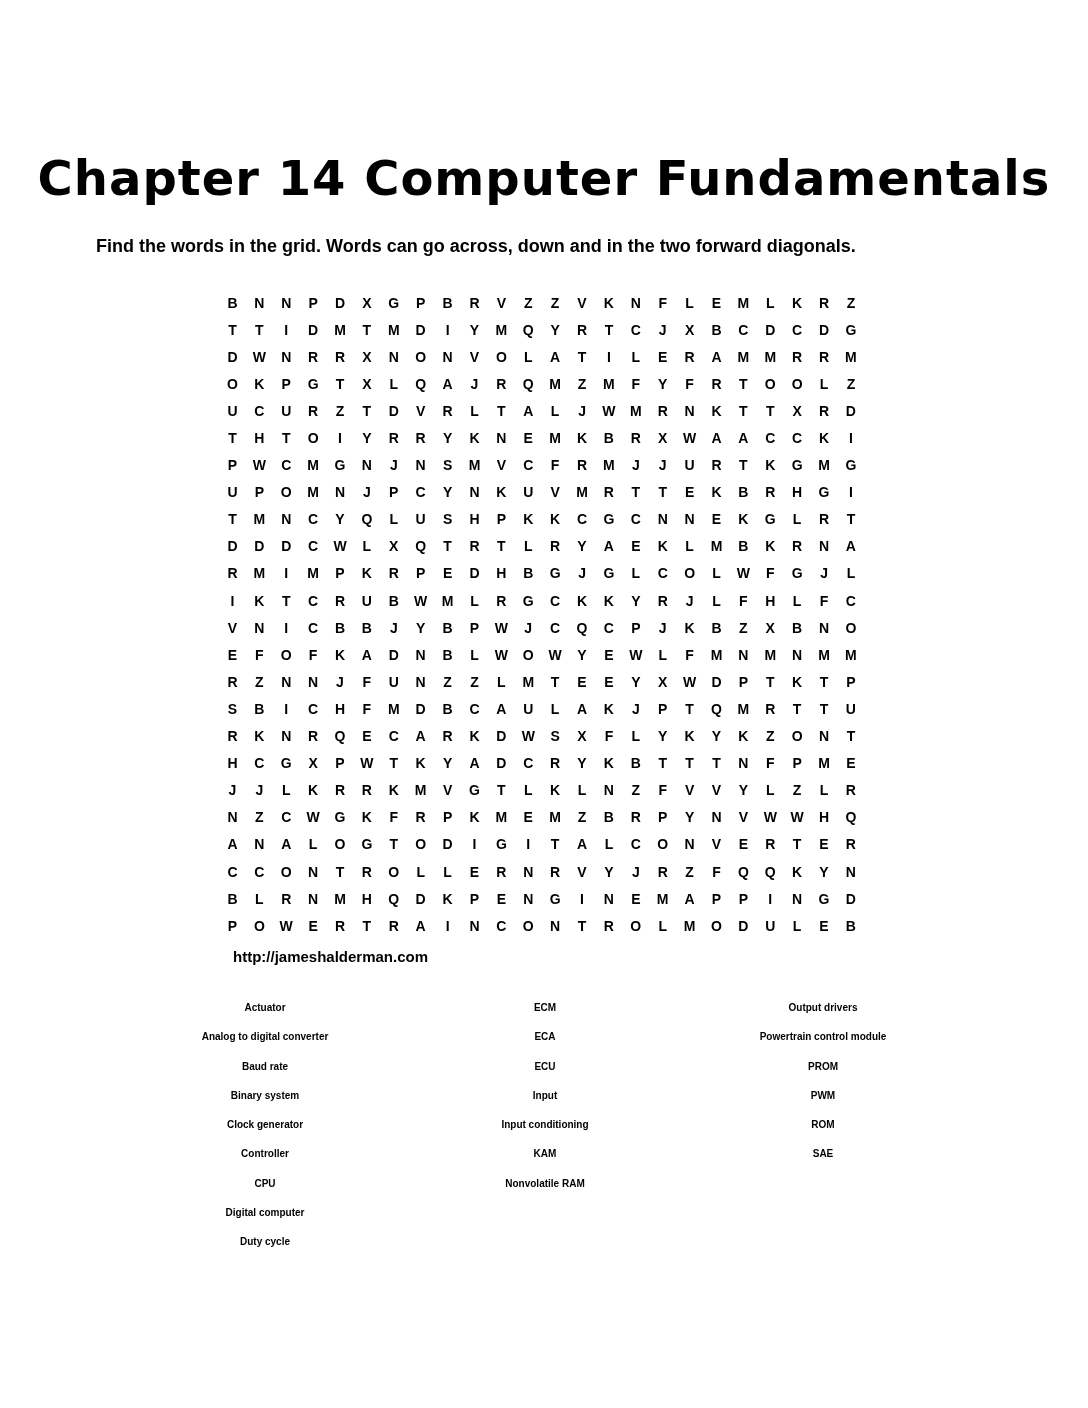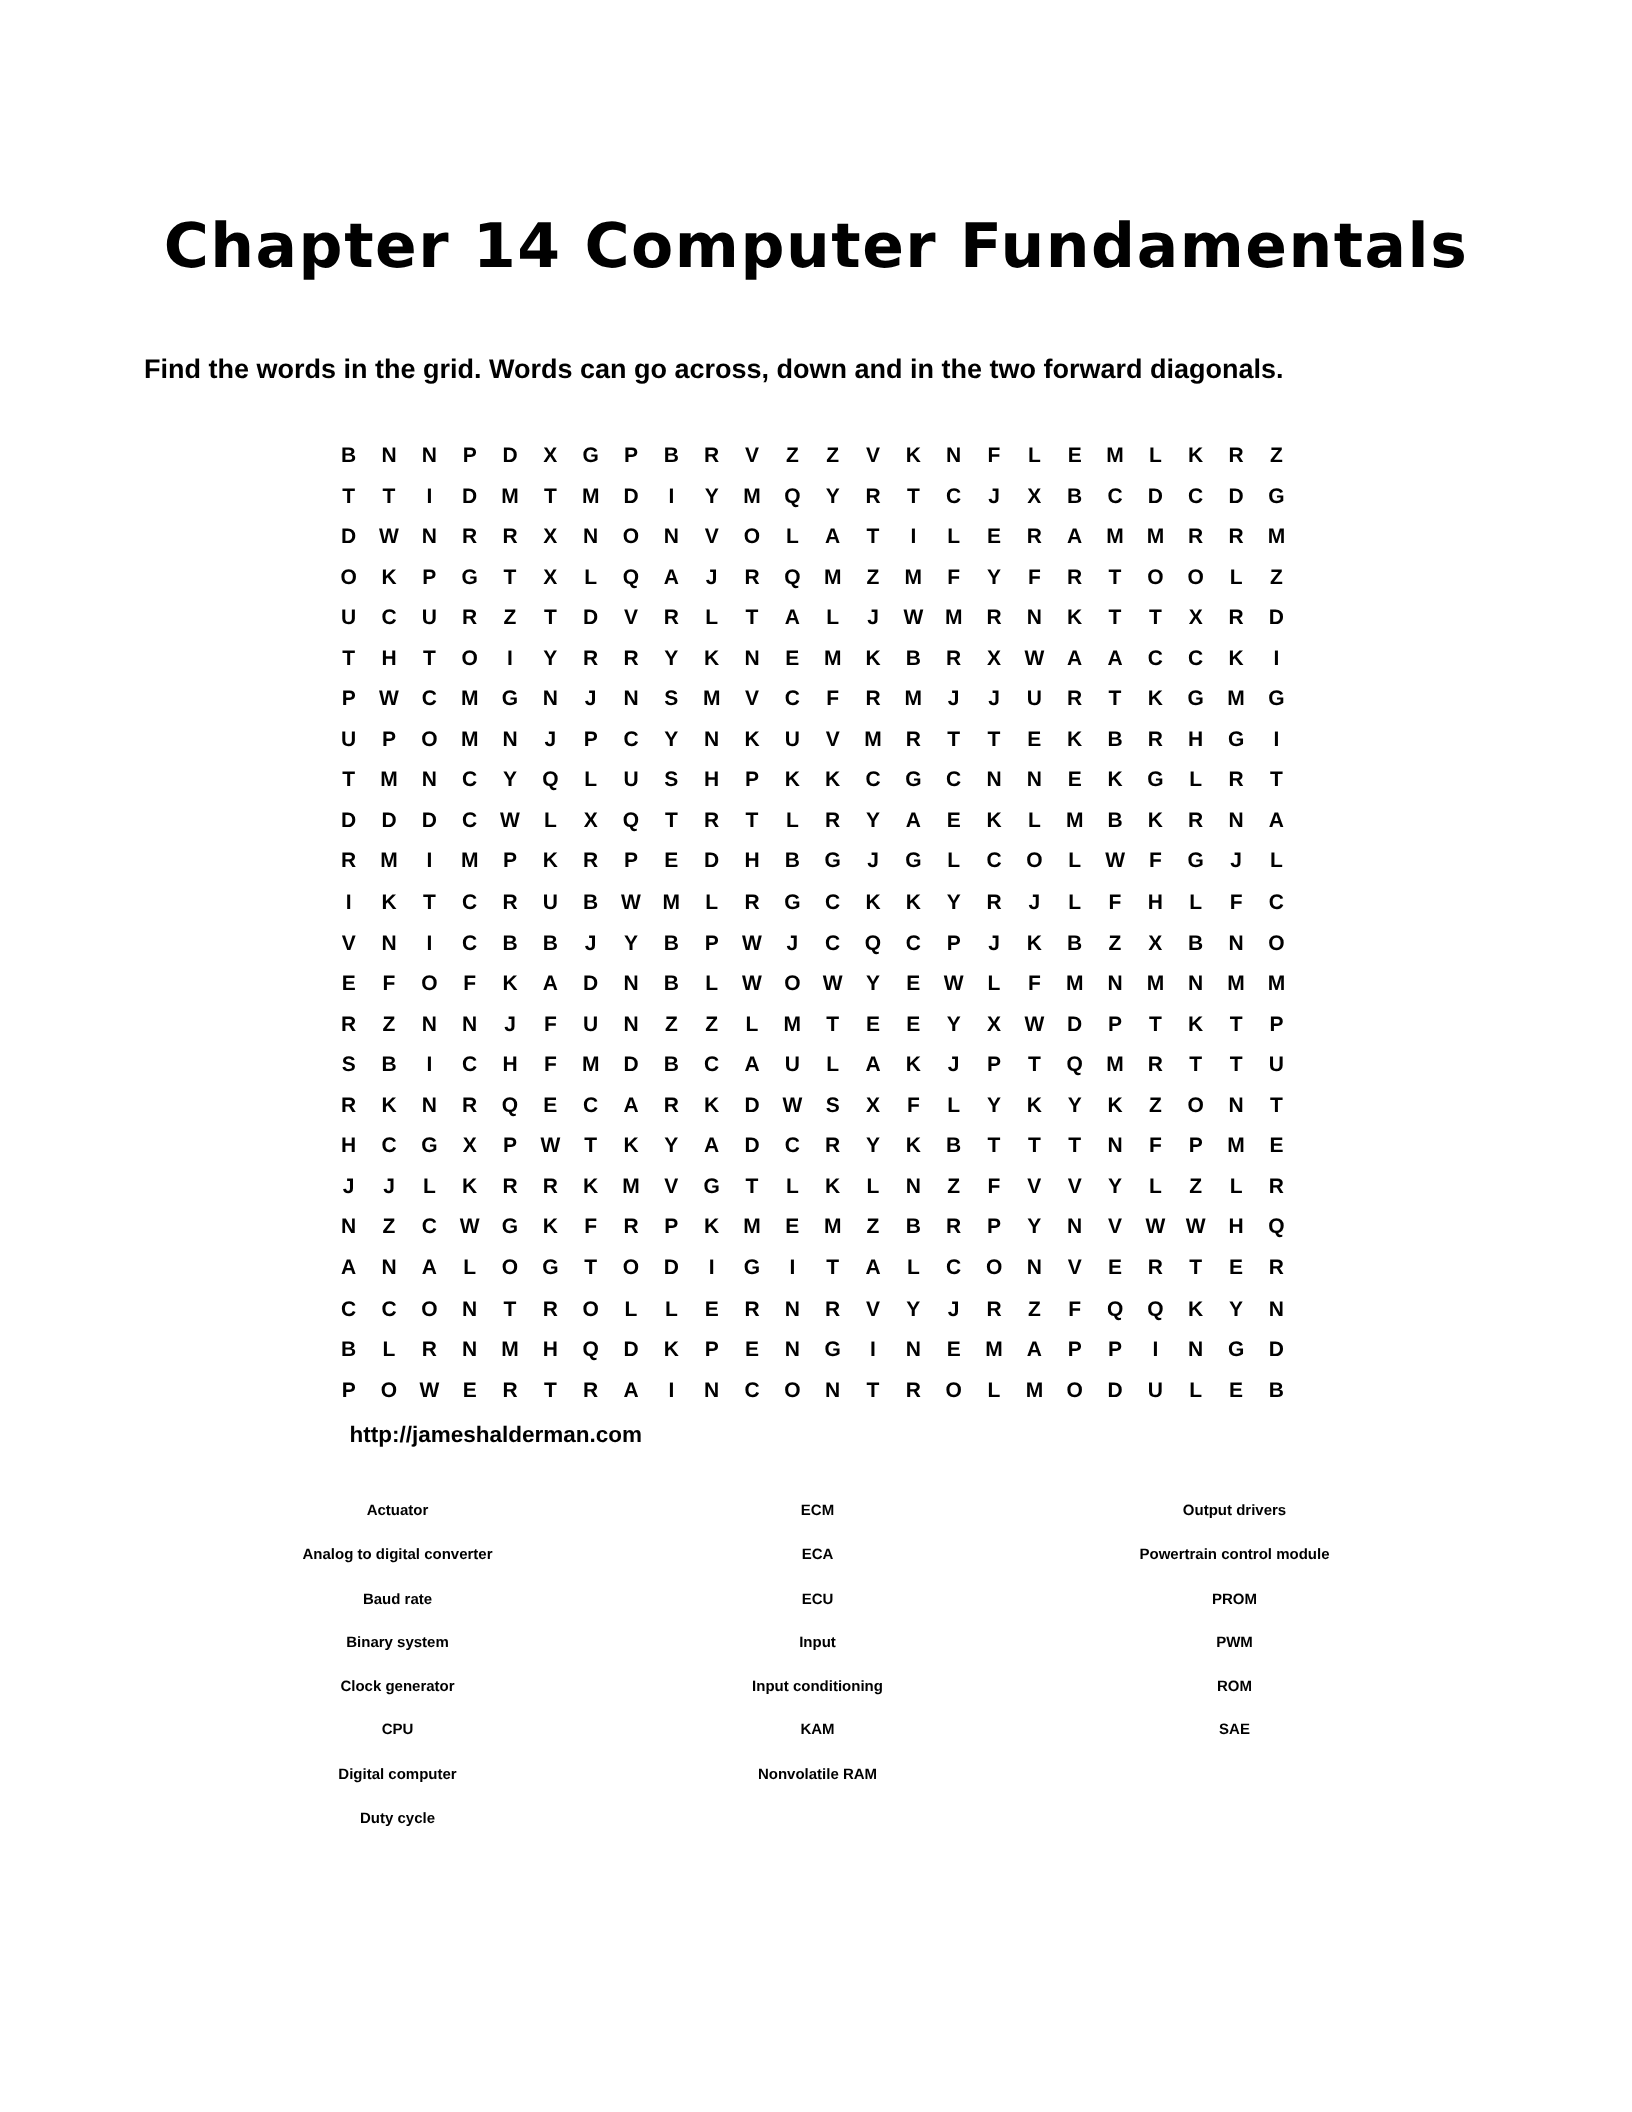--- a/index.html
+++ b/index.html
@@ -7,26 +7,26 @@
   body {
     position: relative;
     width: 1088px;
     height: 1408px;
     font-family: "Liberation Sans", sans-serif;
     color: #000000;
     overflow: hidden;
   }
   .page-title {
     position: absolute;
-    top: 140px;
+    top: 150px;
     left: 0;
     width: 1088px;
     text-align: center;
     font-family: "DejaVu Sans", sans-serif;
-    font-size: 41px;
+    font-size: 48px;
     font-weight: 600;
     letter-spacing: 1px;
     color: #000000;
   }
   .instructions {
     position: absolute;
     top: 236px;
     left: 96px;
     font-size: 18px;
     font-weight: 600;
@@ -721,20 +721,21 @@
 
 <div class="source-url">http://jameshalderman.com</div>
 
 <div class="word-list">
   <div class="word-column col1">
       <div class="word-item">Actuator</div>
       <div class="word-item">Analog to digital converter</div>
       <div class="word-item">Baud rate</div>
       <div class="word-item">Binary system</div>
       <div class="word-item">Clock generator</div>
+      <div class="word-item">Controller</div>
       <div class="word-item">CPU</div>
       <div class="word-item">Digital computer</div>
       <div class="word-item">Duty cycle</div>
     </div>
   <div class="word-column col2">
       <div class="word-item">ECM</div>
       <div class="word-item">ECA</div>
       <div class="word-item">ECU</div>
       <div class="word-item">Input</div>
       <div class="word-item">Input conditioning</div>

